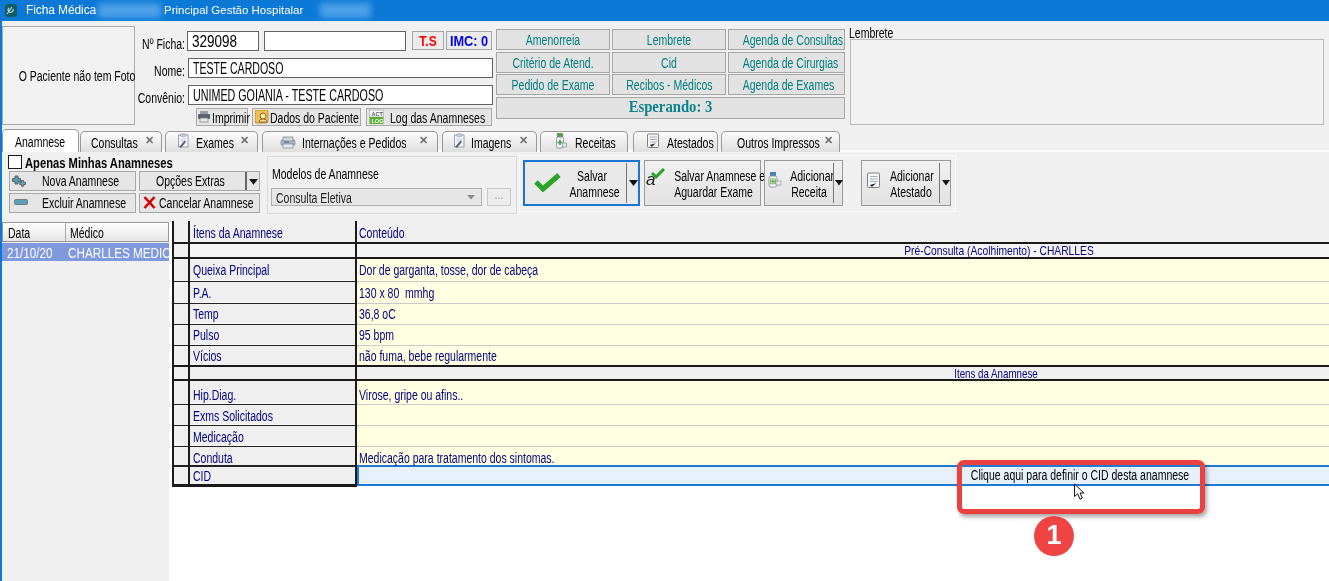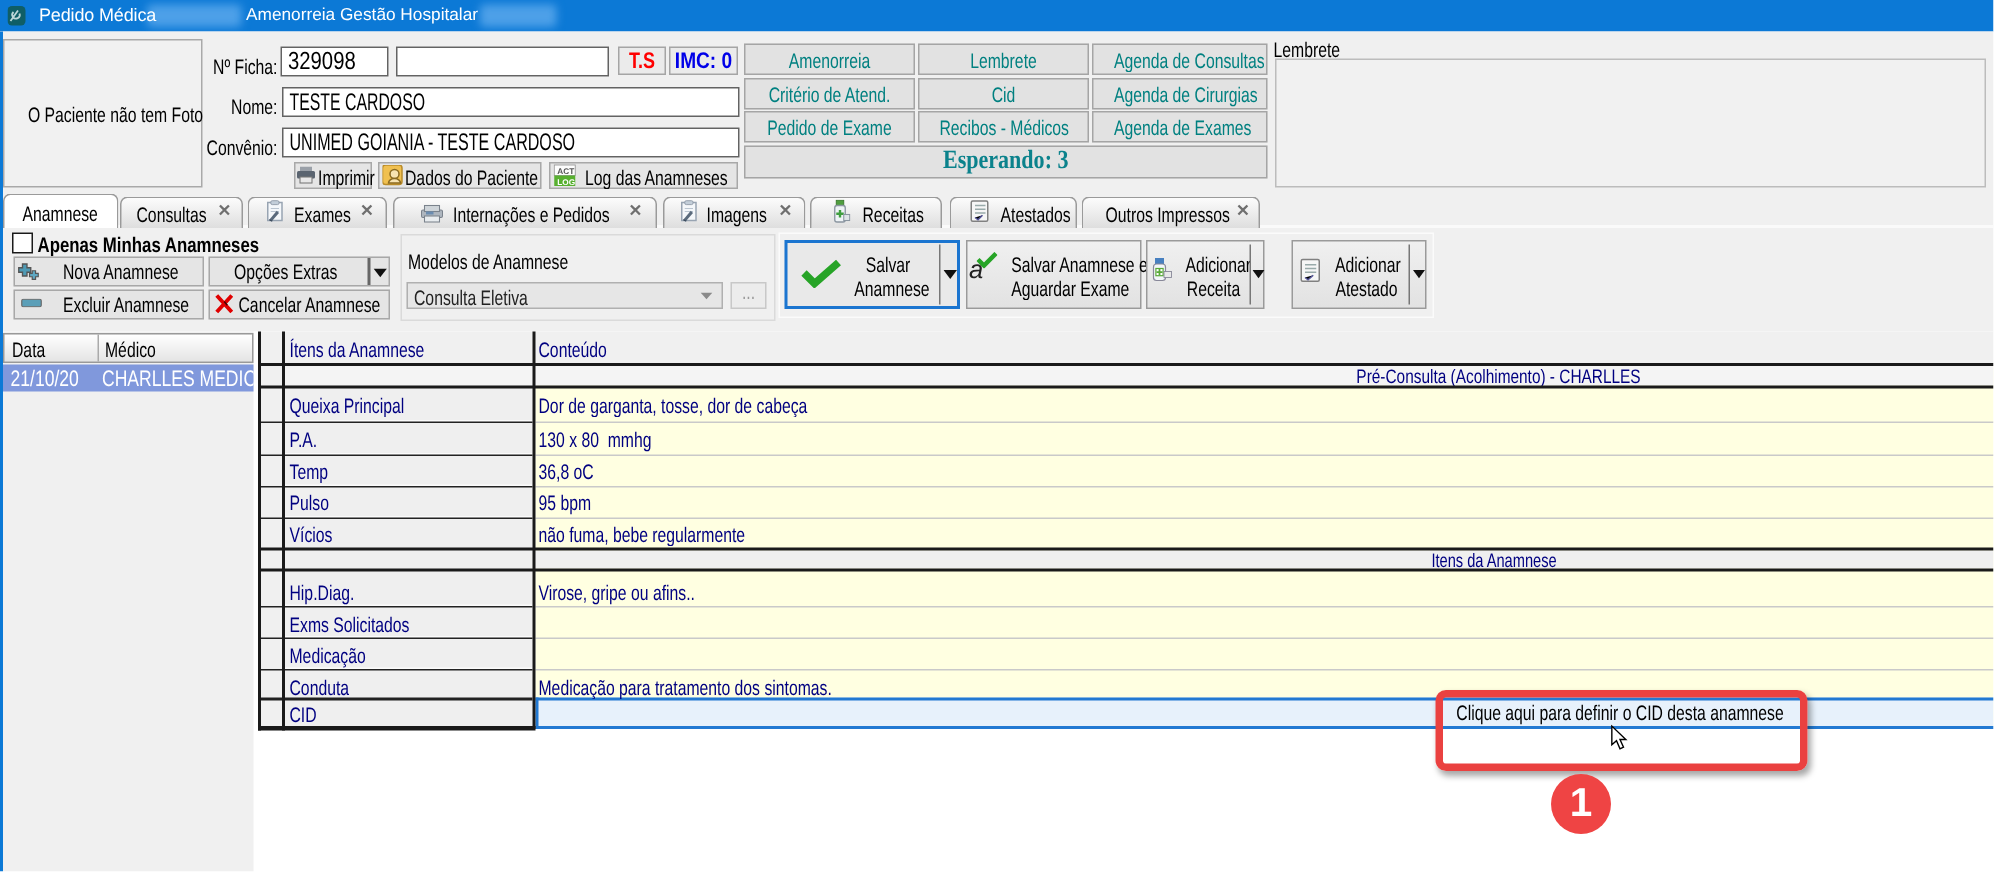--- a/index.html
+++ b/index.html
@@ -19,22 +19,22 @@
 </style></head>
 <body>
 
 <div class="abs" style="left:0;top:0;width:1329px;height:21px;background:#0c79d6;"></div>
 <div class="abs" style="left:98px;top:3px;width:63px;height:15px;background:#4da0e8;filter:blur(3px);border-radius:3px;"></div>
 <div class="abs" style="left:320px;top:3px;width:51px;height:15px;background:#4da0e8;filter:blur(3px);border-radius:3px;"></div>
 <svg class="abs" style="left:5px;top:3px;" width="13" height="16" viewBox="0 0 13 16">
   <rect x="0" y="1" width="12" height="13" rx="3" fill="#0f5e66"></rect>
   <path d="M2 11 L7 4 M4 5 a2.5 2.5 0 1 0 4 1" stroke="#bcd6d8" stroke-width="1.2" fill="none"></path>
 </svg>
-<div class="abs" style="left:26px;top:3px;color:#fff;font-size:12px;letter-spacing:-0.1px;">Pedido Médica</div>
-<div class="abs" style="left:164px;top:3.5px;color:#fff;font-size:11.5px;">Amenorreia Gestão Hospitalar</div>
+<div class="abs" style="left:26px;top:3px;color:#fff;font-size:12px;letter-spacing:-0.1px;">Ficha Médica</div>
+<div class="abs" style="left:164px;top:3.5px;color:#fff;font-size:11.5px;">Principal Gestão Hospitalar</div>
 
 <div class="abs" style="left:0;top:21px;width:1329px;height:107px;background:#f0f0f0;"></div>
 <div class="abs" style="left:0;top:21px;width:1.5px;height:560px;background:#0c79d6;z-index:9;"></div>
 
 <div class="abs" style="left:2px;top:26px;width:133px;height:99px;background:#f1f1f1;border:1px solid #a9a9a9;"></div>
 <div class="tc" style="left:2px;top:68px;width:133px;color:#000;">O Paciente não tem Foto</div>
 
 <div class="tr" style="left:85px;top:36px;width:100px;color:#000;">Nº Ficha:</div>
 <div class="tr" style="left:85px;top:63px;width:100px;color:#000;">Nome:</div>
 <div class="tr" style="left:85px;top:90px;width:100px;color:#000;">Convênio:</div>

